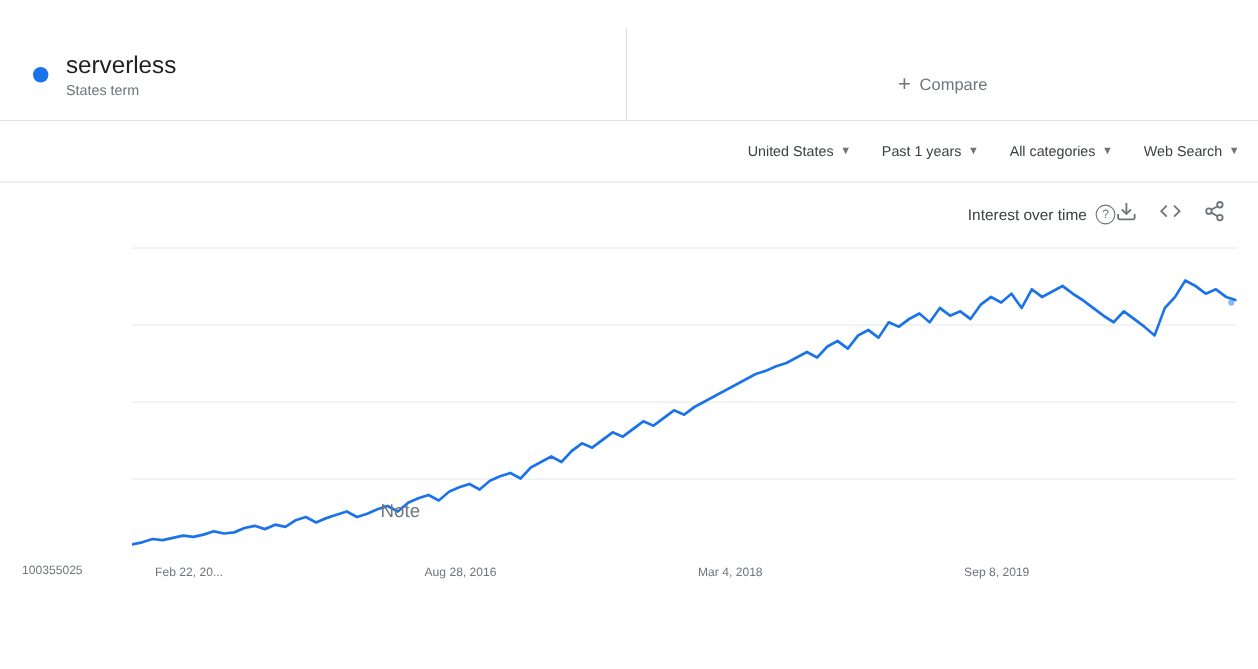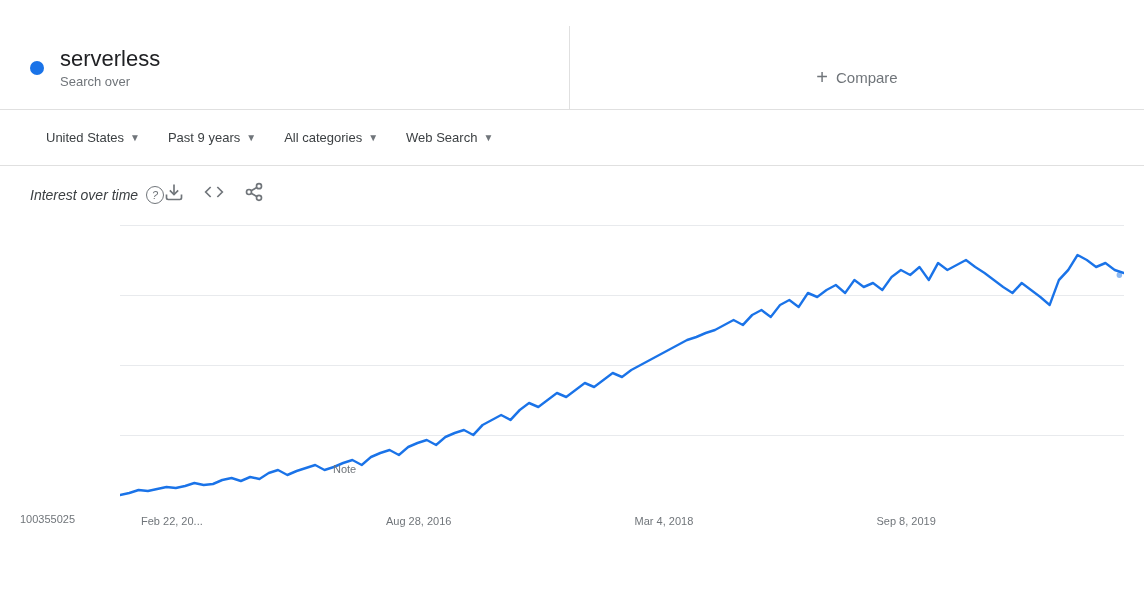--- a/index.html
+++ b/index.html
@@ -62,24 +62,25 @@
     }
 
     .compare-btn .plus-icon {
       font-size: 20px;
       color: #70757a;
     }
 
     .filters-bar {
       display: flex;
       align-items: center;
-      padding: 0 36px;
+      padding: 0 7px;
       height: 56px;
       border-bottom: 1px solid #e0e0e0;
       gap: 8px;
+      justify-content: flex-end;
     }
 
     .filter-btn {
       display: flex;
       align-items: center;
       gap: 6px;
       background: none;
       border: none;
       cursor: pointer;
       font-size: 13px;
@@ -94,23 +95,22 @@
     }
 
     .chart-section {
       padding: 0 20px;
       flex: 1;
     }
 
     .chart-header {
       display: flex;
       align-items: center;
-      justify-content: flex-start;
+      justify-content: flex-end;
       padding: 16px 10px 8px 10px;
-      font-style: italic;
     }
 
     .chart-title-group {
       display: flex;
       align-items: center;
       gap: 8px;
     }
 
     .chart-title {
       font-size: 14px;
@@ -179,38 +179,38 @@
     }
   </style>
 </head>
 <body>
 
 <div class="header">
   <div class="search-term-section">
     <div class="blue-dot"></div>
     <div class="term-info">
       <div class="term-name">serverless</div>
-      <div class="term-label">Search over</div>
+      <div class="term-label">States term</div>
     </div>
   </div>
   <div class="compare-section">
     <button class="compare-btn">
       <span class="plus-icon">+</span>
       <span>Compare</span>
     </button>
   </div>
 </div>
 
 <div class="filters-bar">
   <button class="filter-btn">
     <span>United States</span>
     <span class="chevron">▼</span>
   </button>
   <button class="filter-btn">
-    <span>Past 9 years</span>
+    <span>Past 1 years</span>
     <span class="chevron">▼</span>
   </button>
   <button class="filter-btn">
     <span>All categories</span>
     <span class="chevron">▼</span>
   </button>
   <button class="filter-btn">
     <span>Web Search</span>
     <span class="chevron">▼</span>
   </button>
@@ -381,21 +381,21 @@
             1060,38
             1070,45
             1080,48
           "></polyline>
 
         <circle cx="1075" cy="50" r="3" fill="#1a73e8" opacity="0.5"></circle>
         <circle cx="1082" cy="52" r="2" fill="#1a73e8" opacity="0.4"></circle>
         <circle cx="1087" cy="54" r="2" fill="#1a73e8" opacity="0.3"></circle>
       </svg>
 
-      <div style="position:absolute; bottom:30px; left:213px; font-size:11px; color:#70757a;">Note</div>
+      <div style="position:absolute; bottom:30px; left:226px; font-size:17px; color:#70757a;">Note</div>
 
       <div style="position:absolute; bottom:-22px; left:0; right:0; display:flex; justify-content:space-between; padding:0 5px;margin-left:16px;">
         <span style="font-size:11px; color:#70757a;">Feb 22, 20...</span>
         <span style="font-size:11px; color:#70757a;text-align:right;">Aug 28, 2016</span>
         <span style="font-size:11px; color:#70757a;">Mar 4, 2018</span>
         <span style="font-size:11px; color:#70757a;">Sep 8, 2019</span>
         <span style="font-size:11px; color:#70757a;"></span>
       </div>
     </div>
   </div>

